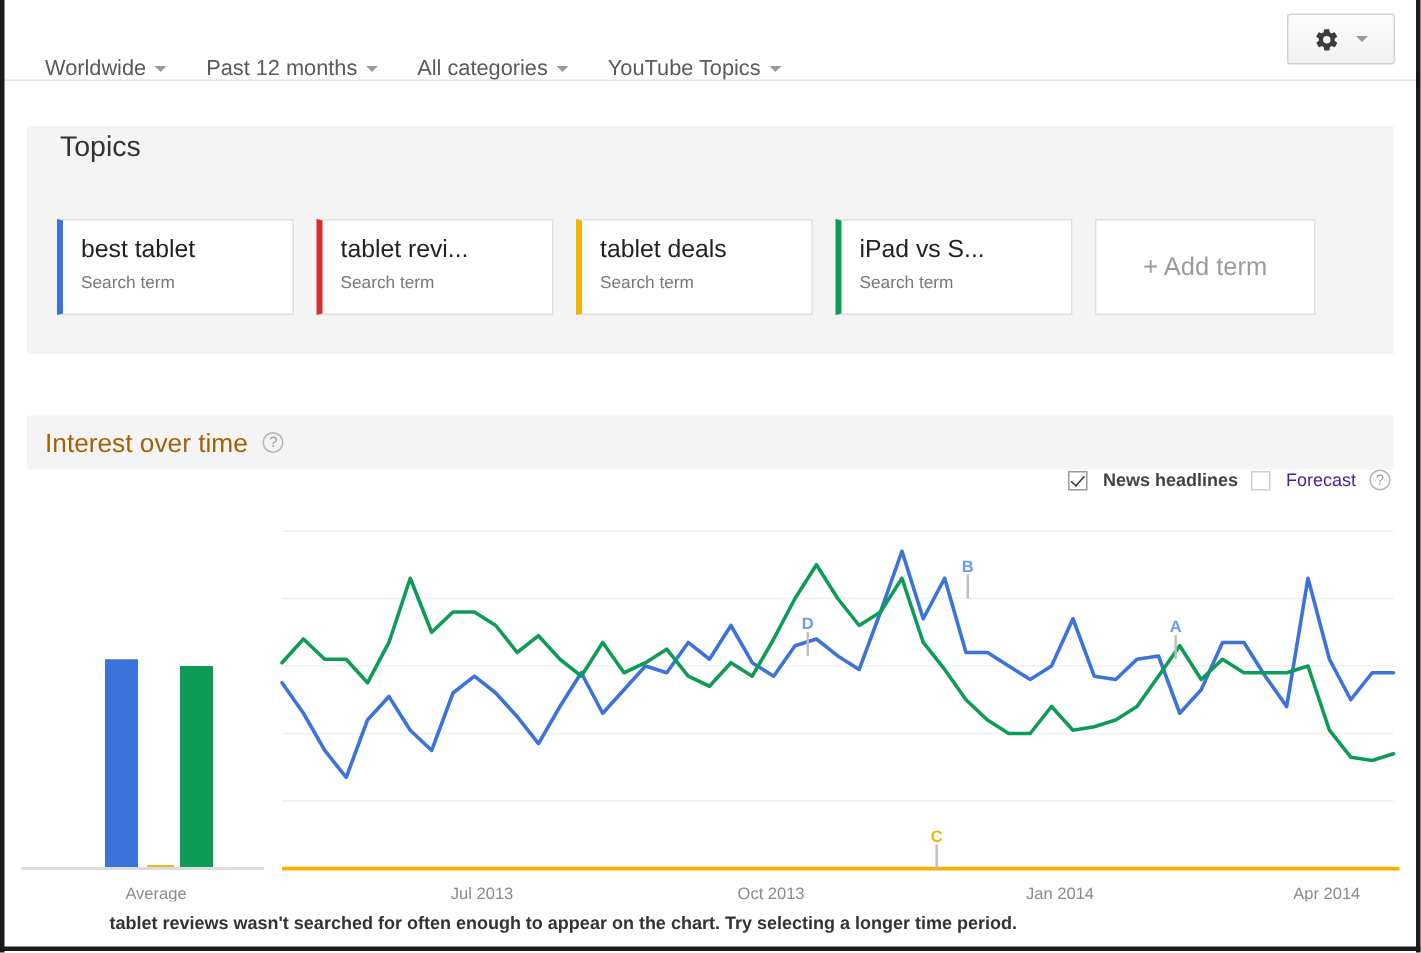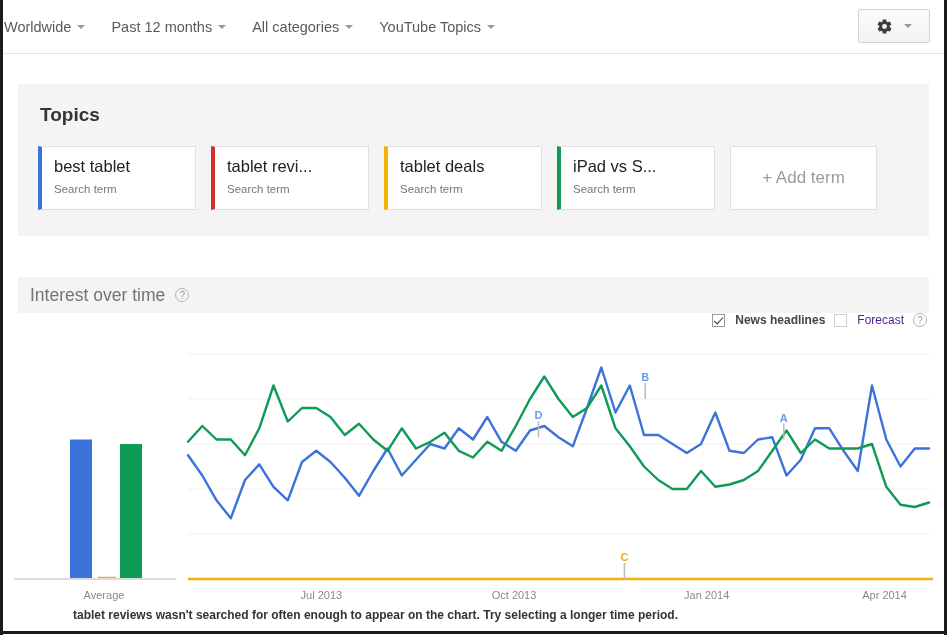--- a/index.html
+++ b/index.html
@@ -20,24 +20,24 @@
   .topbar {
     position: absolute;
     left: 0; top: 0;
     width: 947px; height: 54px;
     border-bottom: 1px solid #e4e4e4;
     box-sizing: border-box;
     background: #fff;
   }
   .topnav {
     position: absolute;
-    left: 4px; top: 0;
+    left: 30px; top: 0;
     height: 54px;
     display: flex;
-    align-items: center;
+    align-items: flex-end;
     gap: 26px;
   }
   .navitem {
     font-size: 14.5px;
     color: #5a5a5a;
     white-space: nowrap;
     cursor: pointer;
     display: flex;
     align-items: center;
     gap: 6px;
@@ -70,24 +70,24 @@
     background: #f4f4f4;
     box-sizing: border-box;
   }
   .topics-panel {
     left: 18px; top: 84px;
     width: 911px; height: 152px;
     background: #f4f4f4;
   }
   .panel-title {
     position: absolute;
-    left: 22px; top: 20px;
+    left: 22px; top: 4px;
     font-size: 19px;
     color: #333;
-    font-weight: bold;
+    font-weight: normal;
   }
   .subscribe-wrap {
     position: absolute;
     right: 16px; top: 19px;
     display: flex;
     gap: 7px;
   }
   .subscribe-btn {
     height: 24px;
     padding: 0 12px;
@@ -164,21 +164,21 @@
     width: 911px; height: 36px;
     background: #f4f4f4;
     display: flex;
     align-items: center;
     padding-left: 12px;
     box-sizing: border-box;
     gap: 10px;
   }
   .iot-title {
     font-size: 17.5px;
-    color: #737373;
+    color: #a16207;
   }
   .help-icon {
     width: 14px; height: 14px;
     border: 1px solid #b6b6b6;
     border-radius: 50%;
     color: #9e9e9e;
     font-size: 10px;
     line-height: 14px;
     text-align: center;
     box-sizing: border-box;

